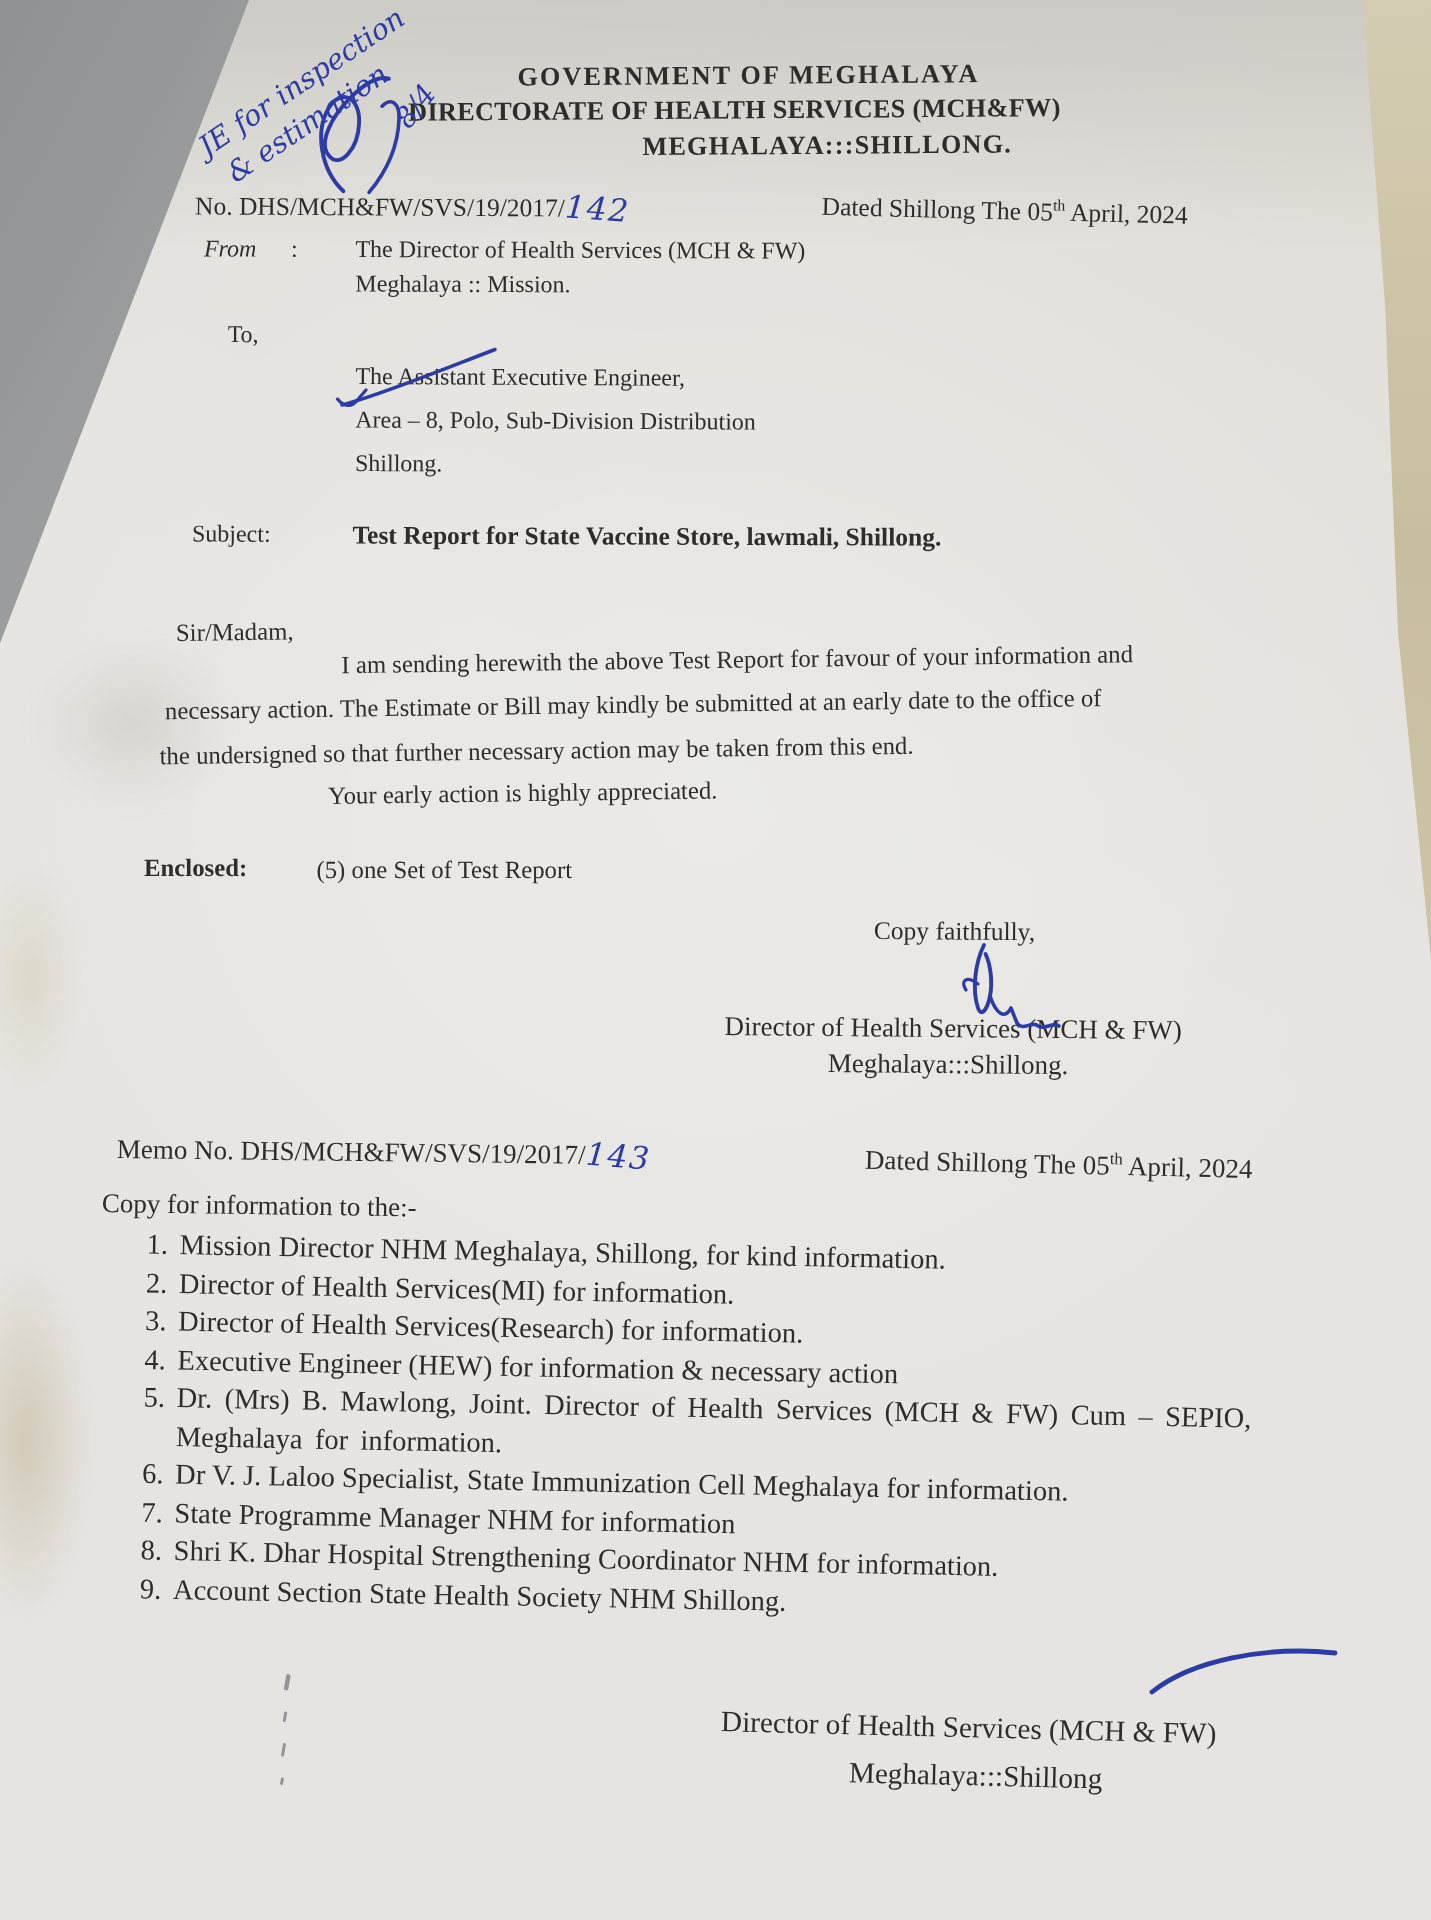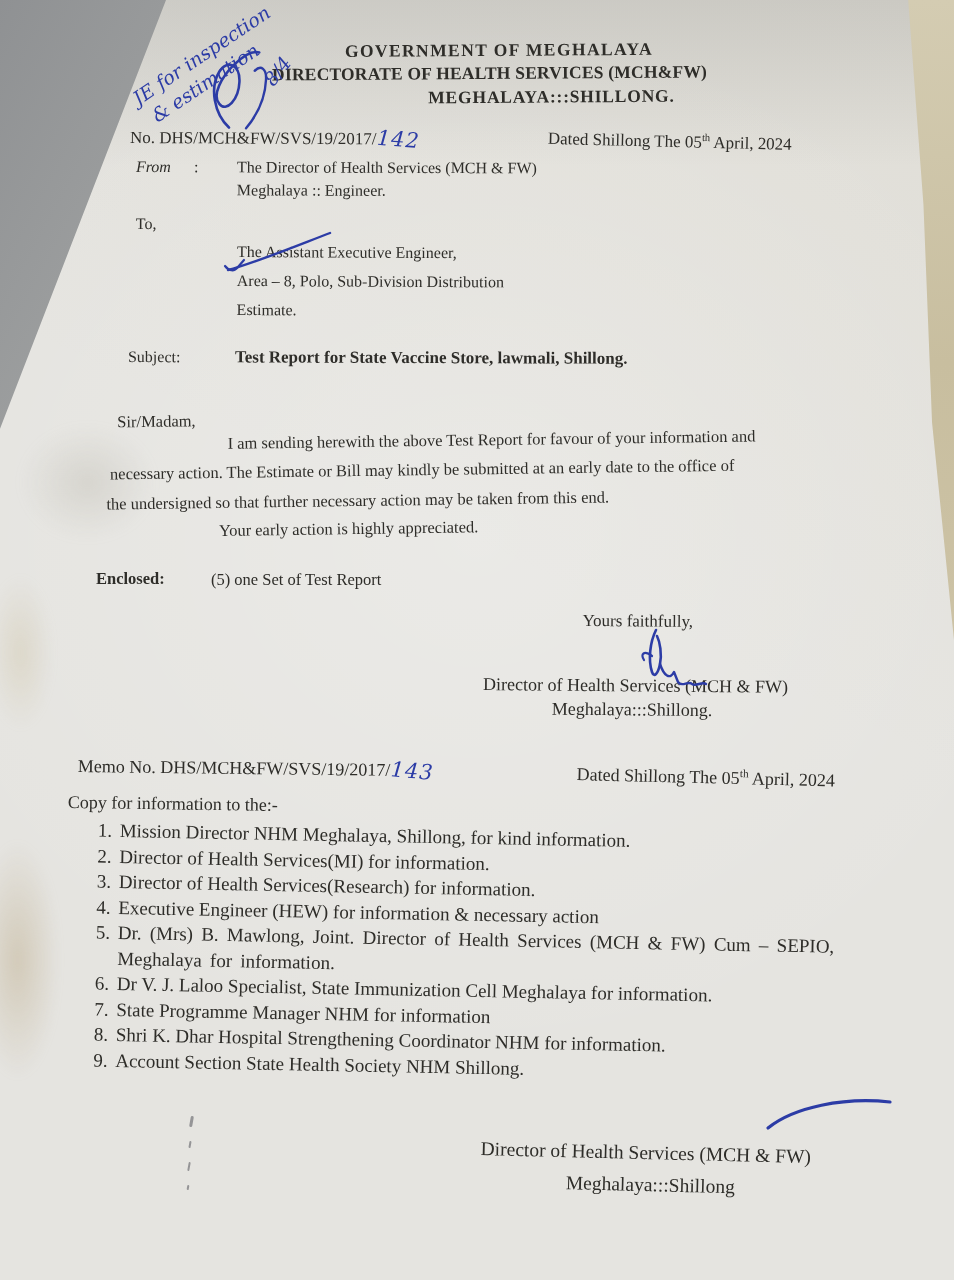--- a/index.html
+++ b/index.html
@@ -92,28 +92,28 @@
 
   <div class="refrow">
     <span>No. DHS/MCH&amp;FW/SVS/19/2017/</span><span class="hw">142</span>
     <span class="refdate"><span>Dated Shillong The 05</span><span class="sup">th</span><span> April, 2024</span></span>
   </div>
 
   <div class="fromblk">
     <span class="fl" style="left:0;top:0;font-style:italic;">From</span>
     <span class="fl" style="left:58px;top:0;">:</span>
     <span class="fl" style="left:101px;top:0;">The Director of Health Services (MCH &amp; FW)</span>
-    <span class="fl" style="left:101px;top:23px;">Meghalaya :: Engineer.</span>
-    <span class="fl" style="left:0;top:57px;">To,</span>
+    <span class="fl" style="left:101px;top:23px;">Meghalaya :: Mission.</span>
+    <span class="fl" style="left:16px;top:57px;">To,</span>
   </div>
 
   <div class="toblk">
     <span class="fl" style="left:0;top:0;">The Assistant Executive Engineer,</span>
     <span class="fl" style="left:0;top:29px;">Area – 8, Polo, Sub-Division Distribution</span>
-    <span class="fl" style="left:0;top:58px;">Estimate.</span>
+    <span class="fl" style="left:0;top:58px;">Shillong.</span>
   </div>
 
   <svg class="ink" style="left:222px;top:226px;" width="112" height="48" viewBox="0 0 112 48">
     <path d="M3,40 c4,5 9,6 13,1 l6,-7" stroke-width="2.2"></path>
     <path d="M6,44 C30,38 74,20 108,7" stroke-width="2.4"></path>
   </svg>
 
   <div class="subjrow">
     <span class="abs" style="left:0;top:1px;font-size:16px;text-align:center;">Subject:</span>
     <span class="abs b" style="left:107px;top:0;font-size:17px;">Test Report for State Vaccine Store, lawmali, Shillong.</span>
@@ -126,21 +126,21 @@
     <span class="abs" style="left:6px;top:88px;">the undersigned so that further necessary action may be taken from this end.</span>
     <span class="abs" style="left:118px;top:116px;">Your early action is highly appreciated.</span>
   </div>
 
   <div class="encl">
     <span class="abs b" style="left:0;top:0;font-family:Liberation Serif, serif;">Enclosed:</span>
     <span class="abs" style="left:115px;top:1px;">(5) one Set of  Test Report</span>
   </div>
 
   <div class="close">
-    <span class="abs" style="left:588px;top:610px;font-size:17px;">Yours faithfully,</span>
+    <span class="abs" style="left:588px;top:610px;font-size:17px;">Copy faithfully,</span>
     <span class="abs" style="left:489px;top:674px;font-size:18px;">Director of Health Services (MCH &amp; FW)</span>
     <span class="abs" style="left:558px;top:698px;font-size:18px;">Meghalaya:::Shillong.</span>
   </div>
   <svg class="ink" style="left:630px;top:626px;" width="84" height="64" viewBox="0 0 84 64">
     <path d="M26,4 C20,16 18,34 22,46 C24,52 28,48 30,38 C32,28 30,16 27,10" stroke-width="2.6"></path>
     <path d="M22,30 C14,24 10,28 14,34" stroke-width="2.2"></path>
     <path d="M30,38 C34,50 40,54 44,46 L48,56 C52,62 58,54 62,58 C66,61 72,55 76,58" stroke-width="2.4"></path>
   </svg>
 
   <div class="memorow">

